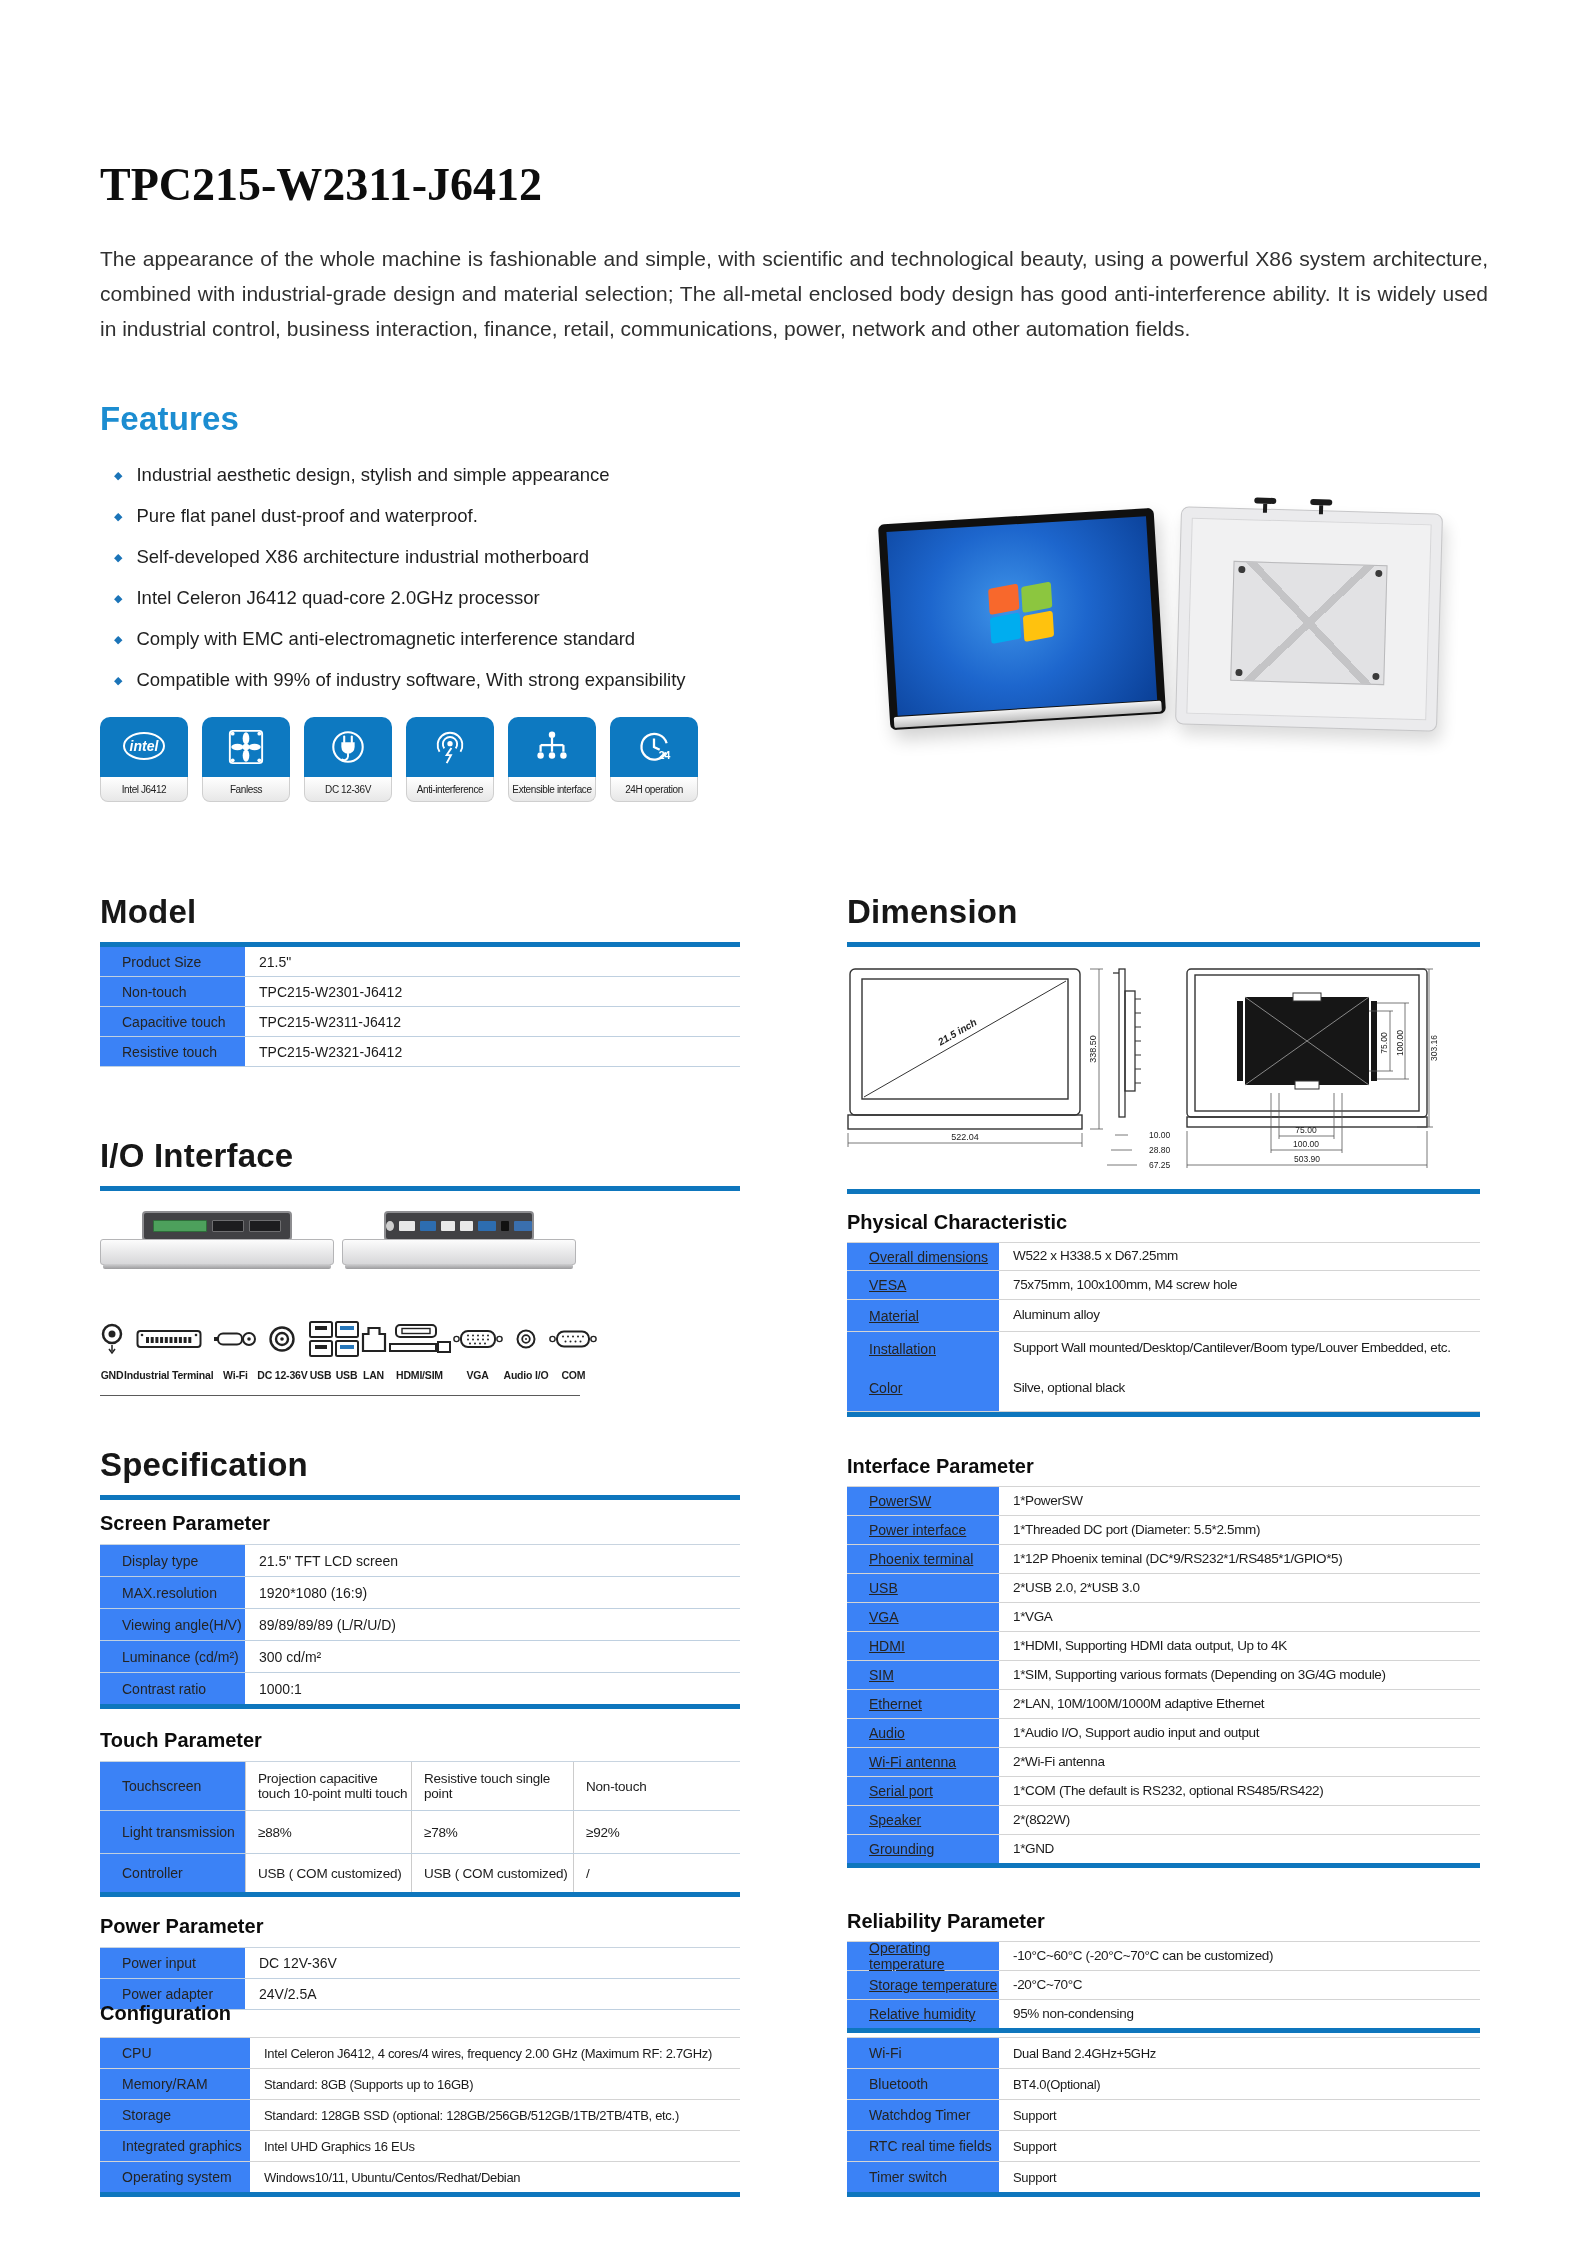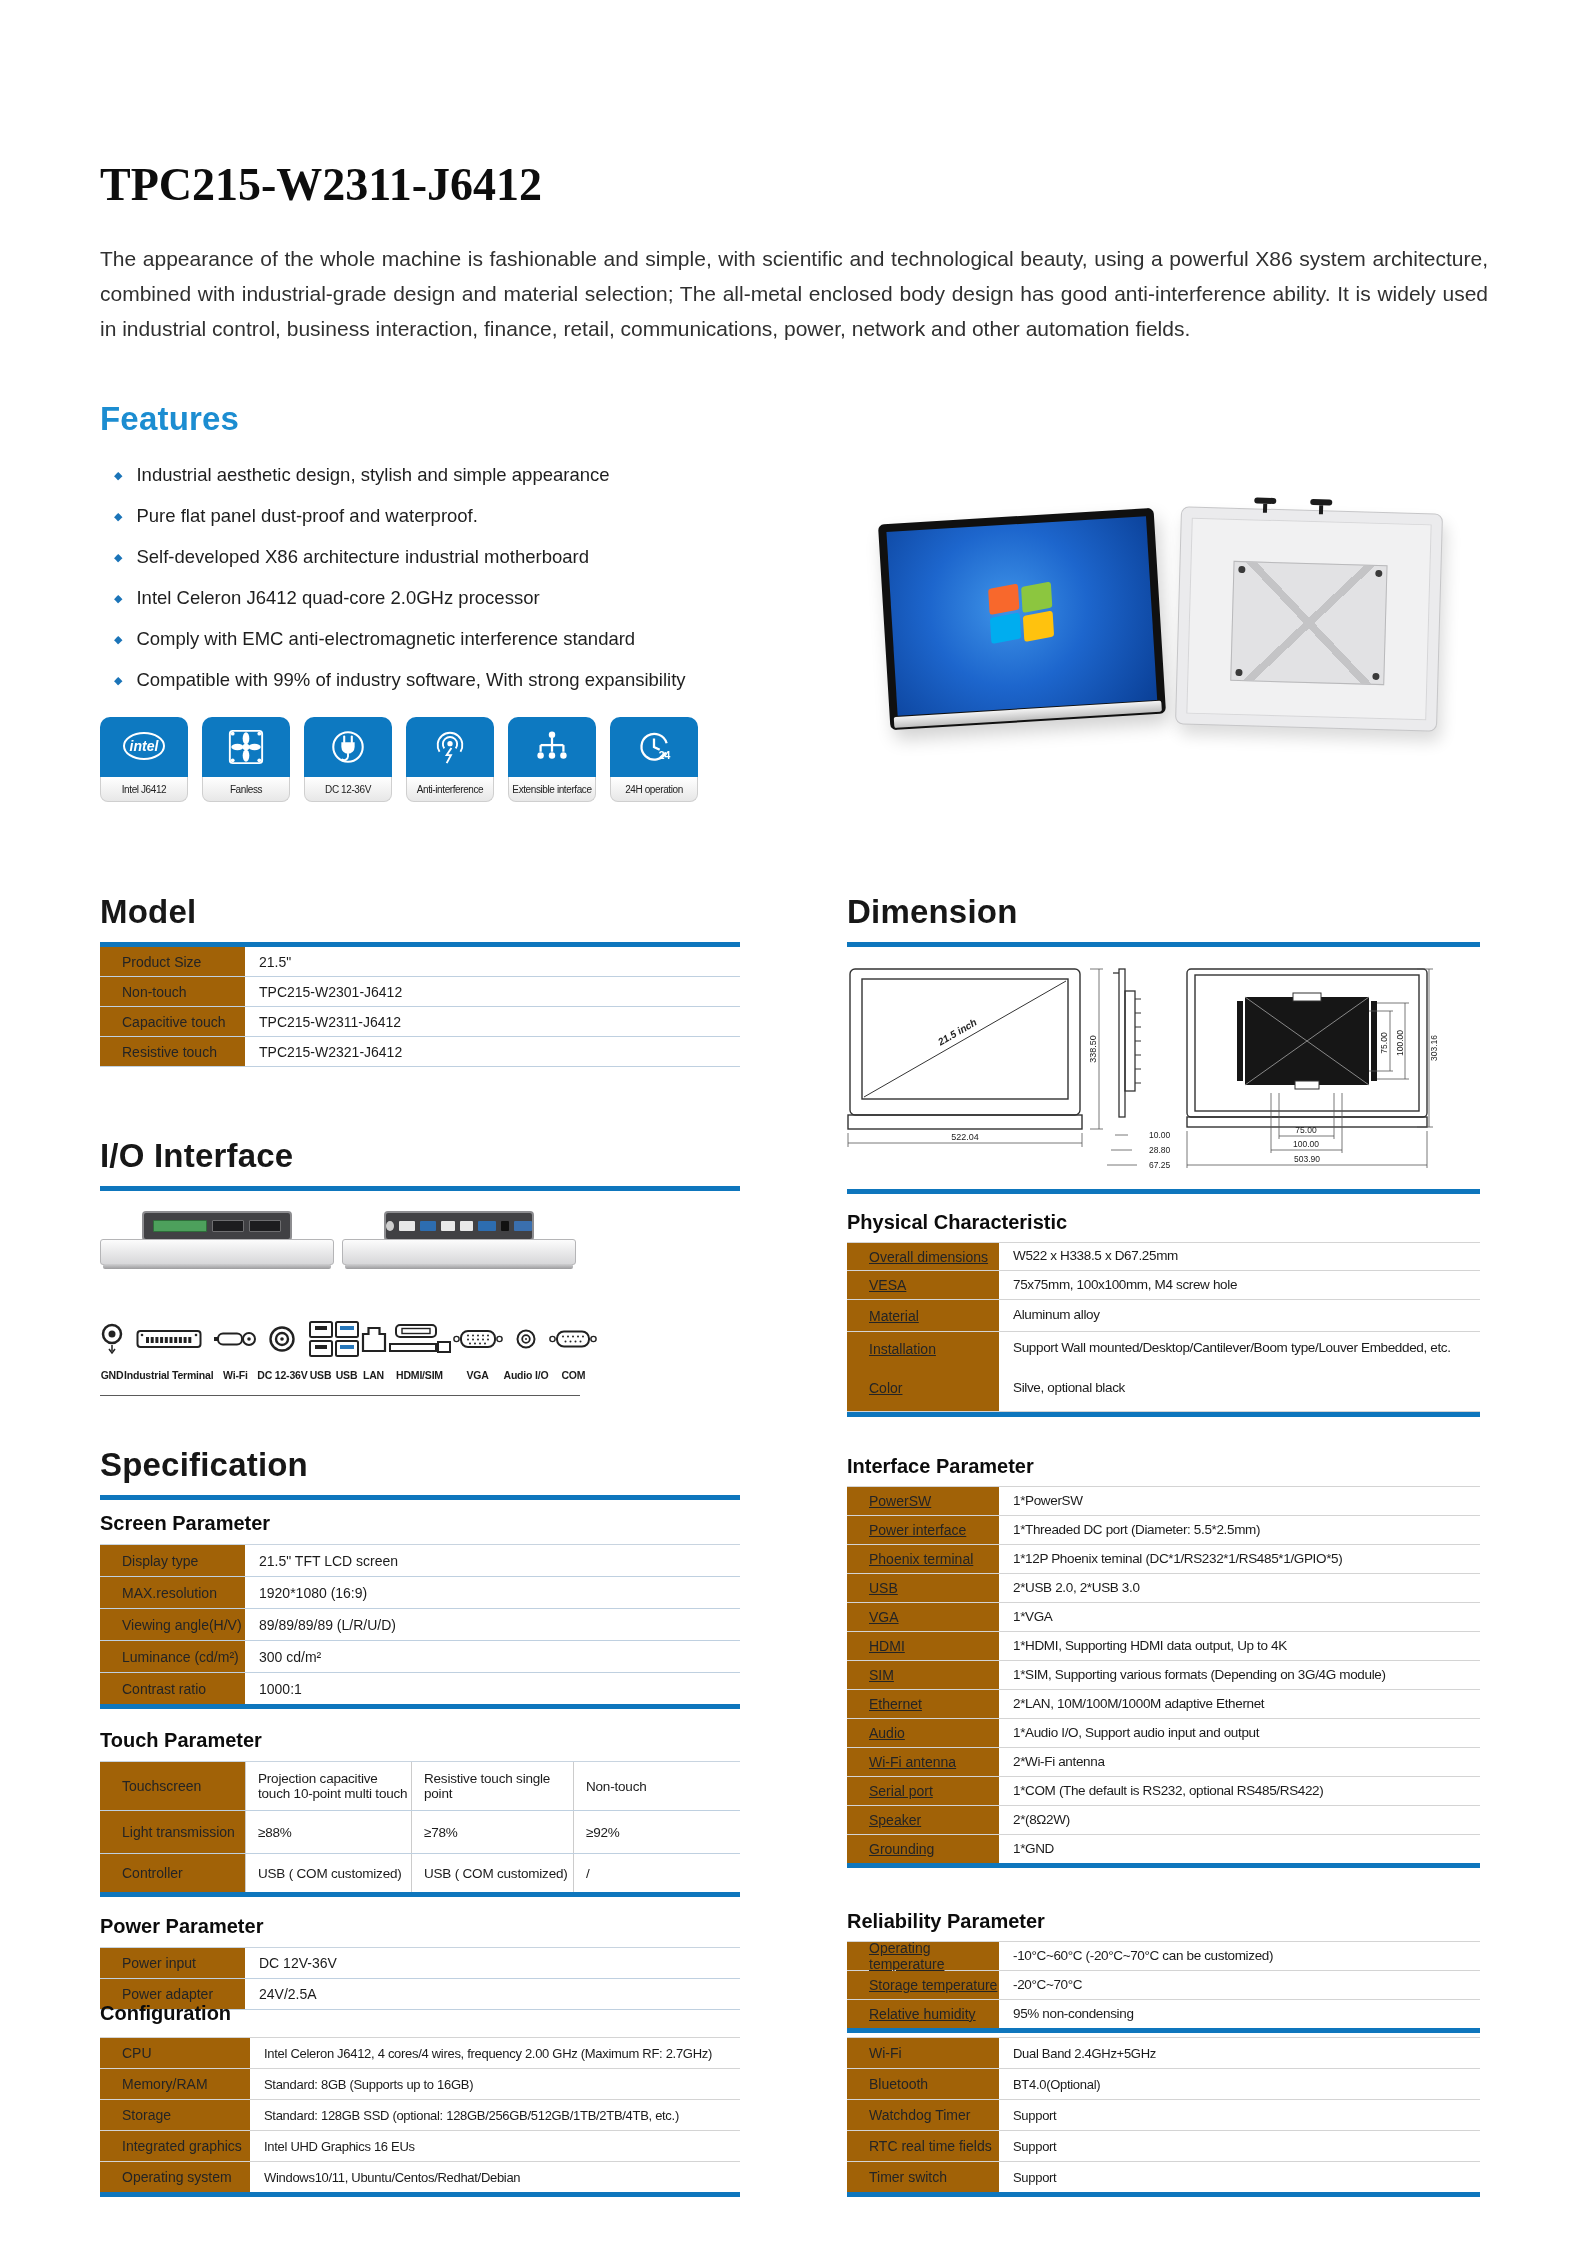--- a/index.html
+++ b/index.html
@@ -5,21 +5,21 @@
   html,body{margin:0;padding:0;background:#888;}
   .page{position:relative;width:1588px;height:2244px;background:#ffffff;margin:0 auto;overflow:hidden;
         font-family:"Liberation Sans",sans-serif;color:#1b1b1b;}
   
   .h1{font-size:33px;font-weight:bold;color:#171717;margin:0;letter-spacing:.2px;}
   .h1.blue{color:#1c8dd1;}
   .rule{height:5px;background:#0e76bd;margin-top:11px;}
   .subh{font-size:20px;font-weight:bold;color:#0c0c0c;margin:0;}
   .trow{display:flex;align-items:center;border-bottom:1px solid #bfd0e0;}
   .trow.gray{border-bottom-color:#d4d4d4;}
-  .tlbl{flex:0 0 145px;align-self:stretch;display:flex;align-items:center;background:#a16207;
+  .tlbl{flex:0 0 145px;align-self:stretch;display:flex;align-items:center;background:#3b82f6;
         padding-left:22px;box-sizing:border-box;font-size:14px;color:#242424;}
   .tval{padding-left:14px;font-size:14px;color:#1b1b1b;}
   .thick{border-bottom:5px solid #0e76bd;}
   .topline{border-top:1px solid #c8d4e0;}
   .topline.gray{border-top-color:#d4d4d4;}
   
   .top-zone{position:absolute;left:100px;top:158px;width:1388px;}
   .title{font-family:"Liberation Serif",serif;font-size:46px;font-weight:bold;color:#0d0d0d;margin:0;}
   .desc{margin:30px 0 0 0;font-size:21px;line-height:35px;color:#303030;text-align:justify;}
   .features{margin-top:54px;width:760px;}
@@ -643,21 +643,21 @@
       <div class="trow gray">
           <div class="tlbl">PowerSW</div>
           <div class="tval">1*PowerSW</div>
         </div>
       <div class="trow gray">
           <div class="tlbl">Power interface</div>
           <div class="tval">1*Threaded DC port (Diameter: 5.5*2.5mm)</div>
         </div>
       <div class="trow gray">
           <div class="tlbl">Phoenix terminal</div>
-          <div class="tval">1*12P Phoenix teminal (DC*1/RS232*1/RS485*1/GPIO*5)</div>
+          <div class="tval">1*12P Phoenix teminal (DC*9/RS232*1/RS485*1/GPIO*5)</div>
         </div>
       <div class="trow gray">
           <div class="tlbl">USB</div>
           <div class="tval">2*USB 2.0, 2*USB 3.0</div>
         </div>
       <div class="trow gray">
           <div class="tlbl">VGA</div>
           <div class="tval">1*VGA</div>
         </div>
       <div class="trow gray">

